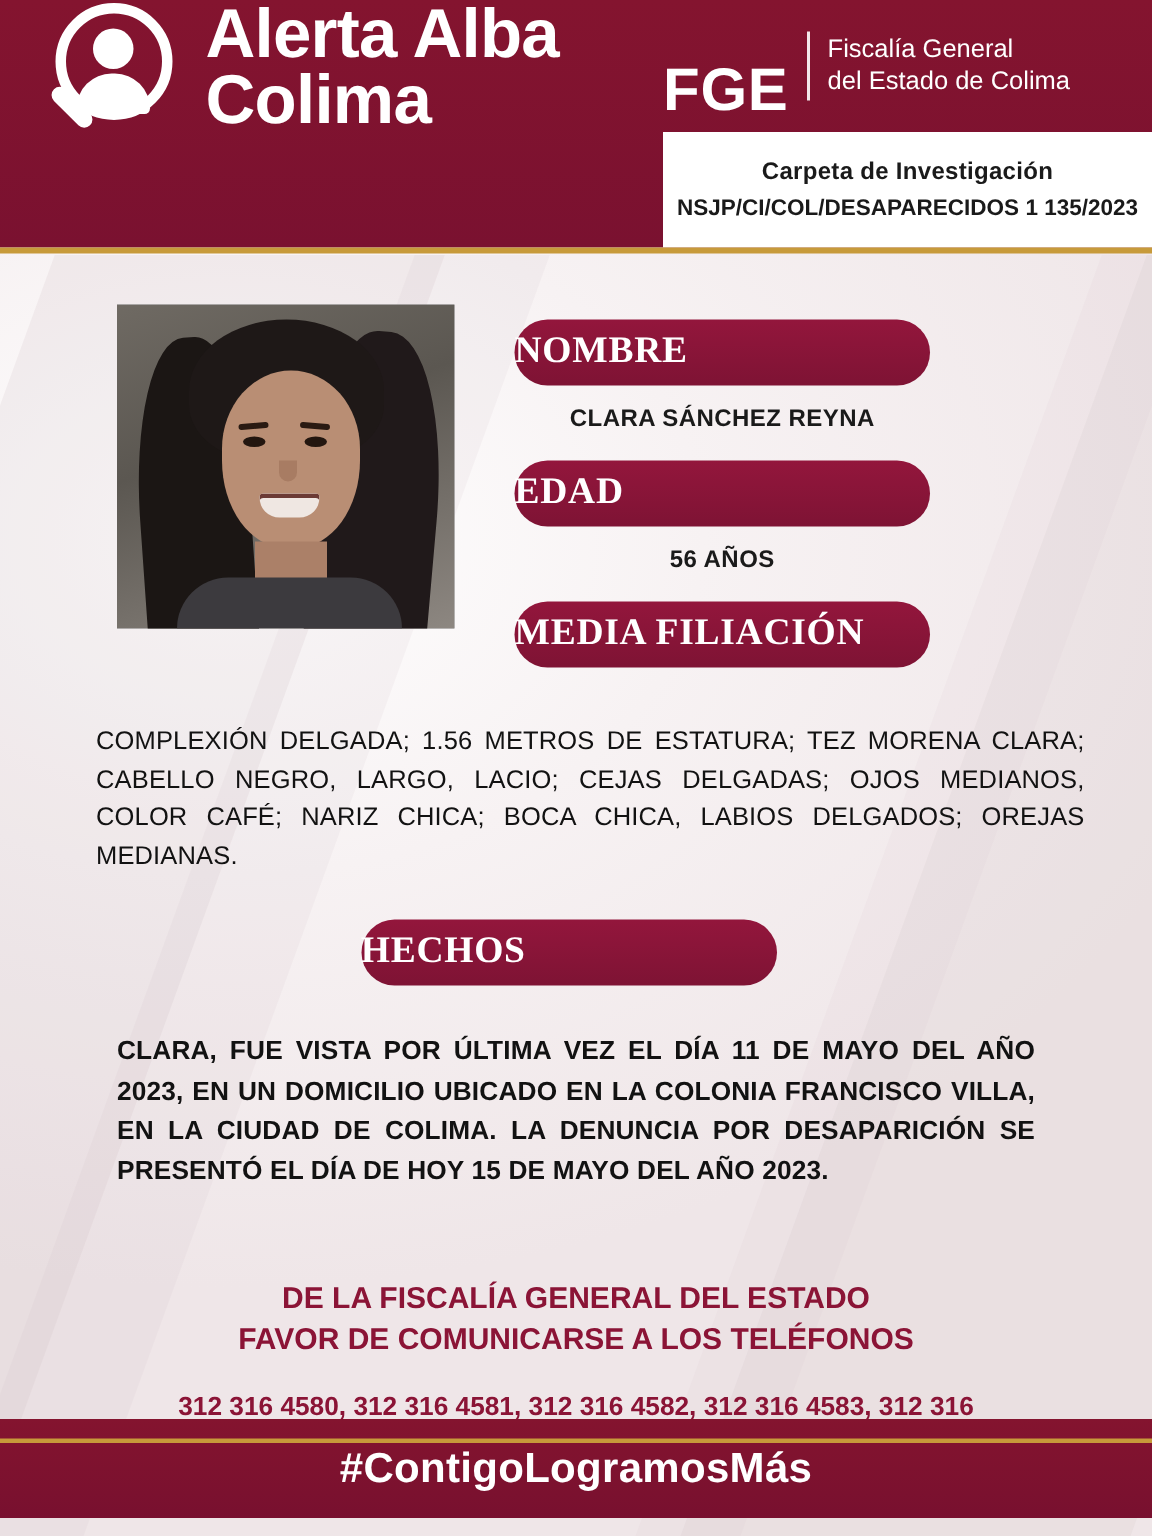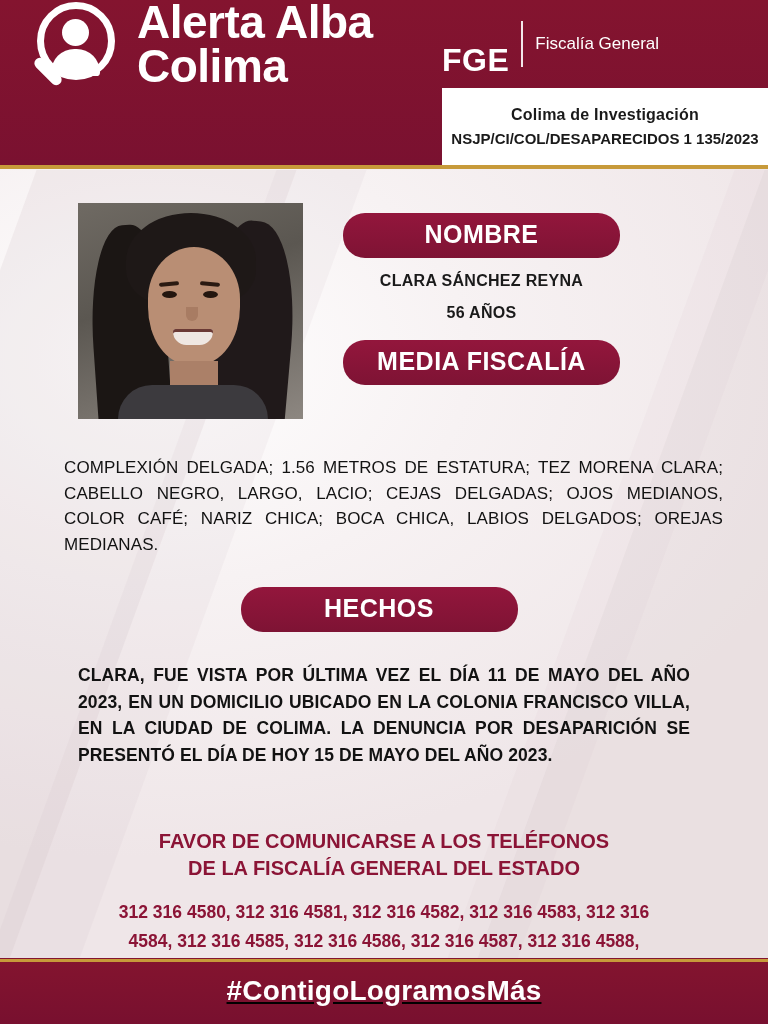--- a/index.html
+++ b/index.html
@@ -105,21 +105,21 @@
   }
   .fge-row {
     height: 88px;
     display: flex;
     align-items: center;
     padding-left: 10px;
     box-sizing: border-box;
   }
   .fge-mark {
     color: #ffffff;
-    font-size: 32px;
+    font-size: 40px;
     font-weight: bold;
     letter-spacing: 0.5px;
     padding-right: 12px;
     margin-top: 33px;
   }
   .fge-divider {
     width: 2px;
     height: 46px;
     background: #ffffff;
     margin-right: 12px;
@@ -255,26 +255,26 @@
   .labels-col {
     margin-left: 40px;
     padding-top: 10px;
     flex: 1;
   }
   .pill {
     background: #8e1a3c;
     background: linear-gradient(180deg, #93163c 0%, #7e1334 100%);
     color: #ffffff;
     border-radius: 22px;
-    text-align: center;
     font-size: 25px;
     font-weight: bold;
     letter-spacing: 0.5px;
     padding: 7px 0 9px 0;
     width: 277px;
+    font-family: Liberation Serif, serif;
   }
   .pill.nombre { margin-left: 0; }
   .pill.edad   { margin-left: 0; margin-top: 18px; }
   .pill.media  { margin-left: 0; margin-top: 18px; width: 277px;}
   .value-line {
     text-align: center;
     width: 277px;
     font-size: 16px;
     font-weight: bold;
     color: #1a1a1a;
@@ -325,30 +325,29 @@
     color: #8b1436;
     font-weight: bold;
     font-size: 17.5px;
     line-height: 1.62;
     padding: 0 64px;
   }
 
   
   .footer {
     position: absolute;
-    left: 0; bottom: 0;
+    left: 0; bottom: 12px;
     width: 100%;
     height: 66px;
     background: #7a1130;
     background: linear-gradient(180deg, #84142f 0%, #78102f 100%);
     display: flex;
     align-items: center;
     justify-content: center;
     z-index: 3;
-    text-decoration: underline;
   }
   .footer-gold {
     position: absolute;
     left: 0; bottom: 62px;
     width: 100%;
     height: 3px;
     background: #c79a3a;
     z-index: 4;
   }
   .hashtag {
@@ -381,24 +380,25 @@
         <span class="l2">Colima</span>
       </div>
     </div>
 
     <div class="header-right">
       <div class="fge-row">
         <div class="fge-mark">FGE</div>
         <div class="fge-divider"></div>
         <div class="fge-text">
           <div>Fiscalía General</div>
+          <div>del Estado de Colima</div>
         </div>
       </div>
       <div class="carpeta-box">
-        <div class="carpeta-title">Colima de Investigación</div>
+        <div class="carpeta-title">Carpeta de Investigación</div>
         <div class="carpeta-num">NSJP/CI/COL/DESAPARECIDOS 1   135/2023</div>
       </div>
     </div>
   </div>
   <div class="gold-line"></div>
 
   <div class="content">
 
     <div class="top-section">
       <div class="photo-wrap">
@@ -413,35 +413,36 @@
         <div class="ph-eye r"></div>
         <div class="ph-nose"></div>
         <div class="ph-mouth"></div>
         <div class="ph-neck"></div>
         <div class="ph-body"></div>
       </div>
 
       <div class="labels-col">
         <div class="pill nombre">NOMBRE</div>
         <div class="value-line">CLARA SÁNCHEZ REYNA</div>
+        <div class="pill edad">EDAD</div>
         <div class="value-line">56  AÑOS</div>
-        <div class="pill media">MEDIA FISCALÍA</div>
+        <div class="pill media">MEDIA FILIACIÓN</div>
       </div>
     </div>
 
     <div class="desc">COMPLEXIÓN DELGADA; 1.56 METROS DE ESTATURA; TEZ MORENA CLARA; CABELLO NEGRO, LARGO, LACIO; CEJAS DELGADAS; OJOS MEDIANOS, COLOR CAFÉ; NARIZ CHICA; BOCA CHICA, LABIOS DELGADOS; OREJAS MEDIANAS.</div>
 
     <div class="hechos-wrap">
       <div class="pill hechos">HECHOS</div>
     </div>
     <div class="hechos-text">CLARA, FUE VISTA POR ÚLTIMA VEZ EL DÍA 11 DE MAYO DEL AÑO 2023, EN UN DOMICILIO UBICADO EN LA COLONIA FRANCISCO VILLA, EN LA CIUDAD DE COLIMA. LA DENUNCIA POR DESAPARICIÓN SE PRESENTÓ EL DÍA DE HOY 15 DE MAYO DEL AÑO 2023.</div>
 
     <div class="contact">
+      <div class="c1">DE LA FISCALÍA GENERAL DEL ESTADO</div>
       <div class="c1">FAVOR DE COMUNICARSE A LOS TELÉFONOS</div>
-      <div class="c1">DE LA FISCALÍA GENERAL DEL ESTADO</div>
     </div>
 
     <div class="phones">
       <div>312 316 4580, 312 316 4581, 312 316 4582, 312 316 4583, 312 316</div>
       <div>4584, 312 316 4585, 312 316 4586, 312 316 4587, 312 316 4588,</div>
       <div>312 316 4589</div>
     </div>
   </div>
 
   <div class="footer-gold"></div>

